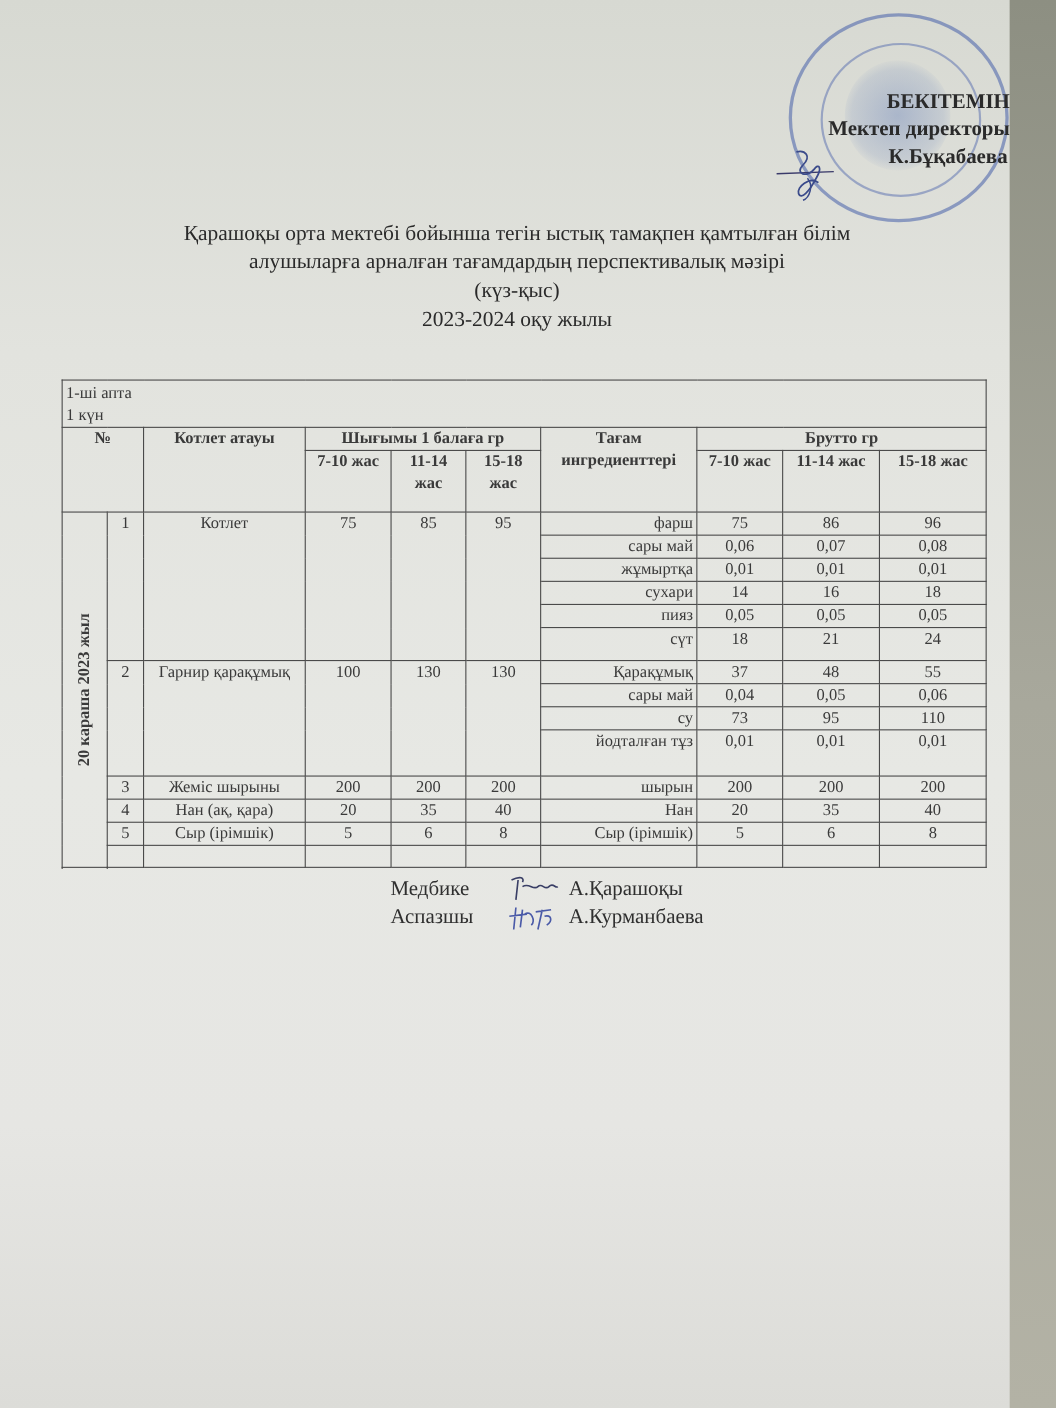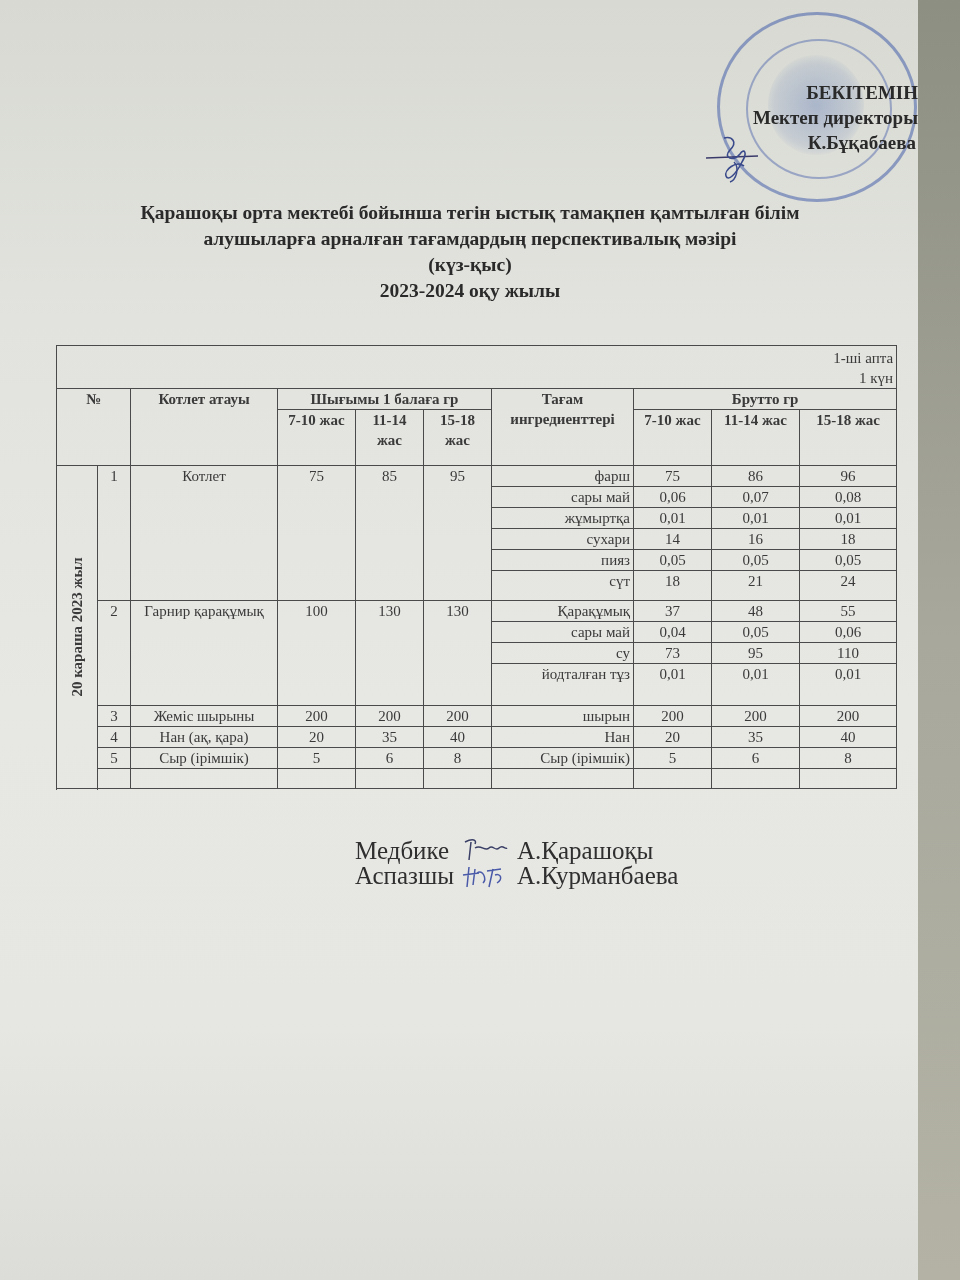--- a/index.html
+++ b/index.html
@@ -32,40 +32,40 @@
     }
     .approve { position:absolute; right:42px; top:80px; text-align:right; font-weight:bold; font-size:19px; line-height:25px; color:#2a2a2a;margin-left:32px; }
     .approve div { white-space:nowrap; }
     .approve .a1 { margin-right:0px; }
     .approve .a3 { margin-right:2px; }
     .sign-dir {
       position:absolute; left:704px; top:132px; width:58px; height:52px;
     }
     .title {
       position:absolute; left:60px; top:200px; width:820px; text-align:center;
-      font-weight:bold; font-size:19.5px; line-height:26px; color:#2a2a2a;
+      font-weight:normal; font-size:19.5px; line-height:26px; color:#2a2a2a;
     }
     table.menu {
       position:absolute; left:56px; top:345px; width:840px;
       border-collapse:collapse; font-size:15px; color:#3a3a3a; table-layout:fixed;
     }
     table.menu td, table.menu th {
       border:1px solid #4a4a4a; padding:0 3px; vertical-align:top; line-height:20px;
     }
     table.menu th { font-weight:bold; text-align:center; }
     .c { text-align:center; }
     .l { text-align:right; }
-    .week-row td { text-align:right; line-height:18px; }
+    .week-row td { text-align:left; line-height:18px; }
     .date-cell { position:relative; }
     .date-cell span {
       position:absolute; left:50%; top:50%; transform:translate(-50%,-50%) rotate(-90deg);
       white-space:nowrap; font-weight:bold; font-size:15px;
     }
     .sigs {
-      position:absolute; left:355px; top:838px; font-size:25px; line-height:25px; color:#2f2f2f;
+      position:absolute; left:355px; top:796px; font-size:19px; line-height:25px; color:#2f2f2f;
     }
     .sigs .row { display:flex; align-items:center; }
     .sigs .role { width:100px; }
     .sigs .sigmark { width:50px; height:25px; margin:0 8px 0 4px; }
   </style>
 </head>
 <body>
 
 <div class="paper"></div>
 <div class="edge"></div>

